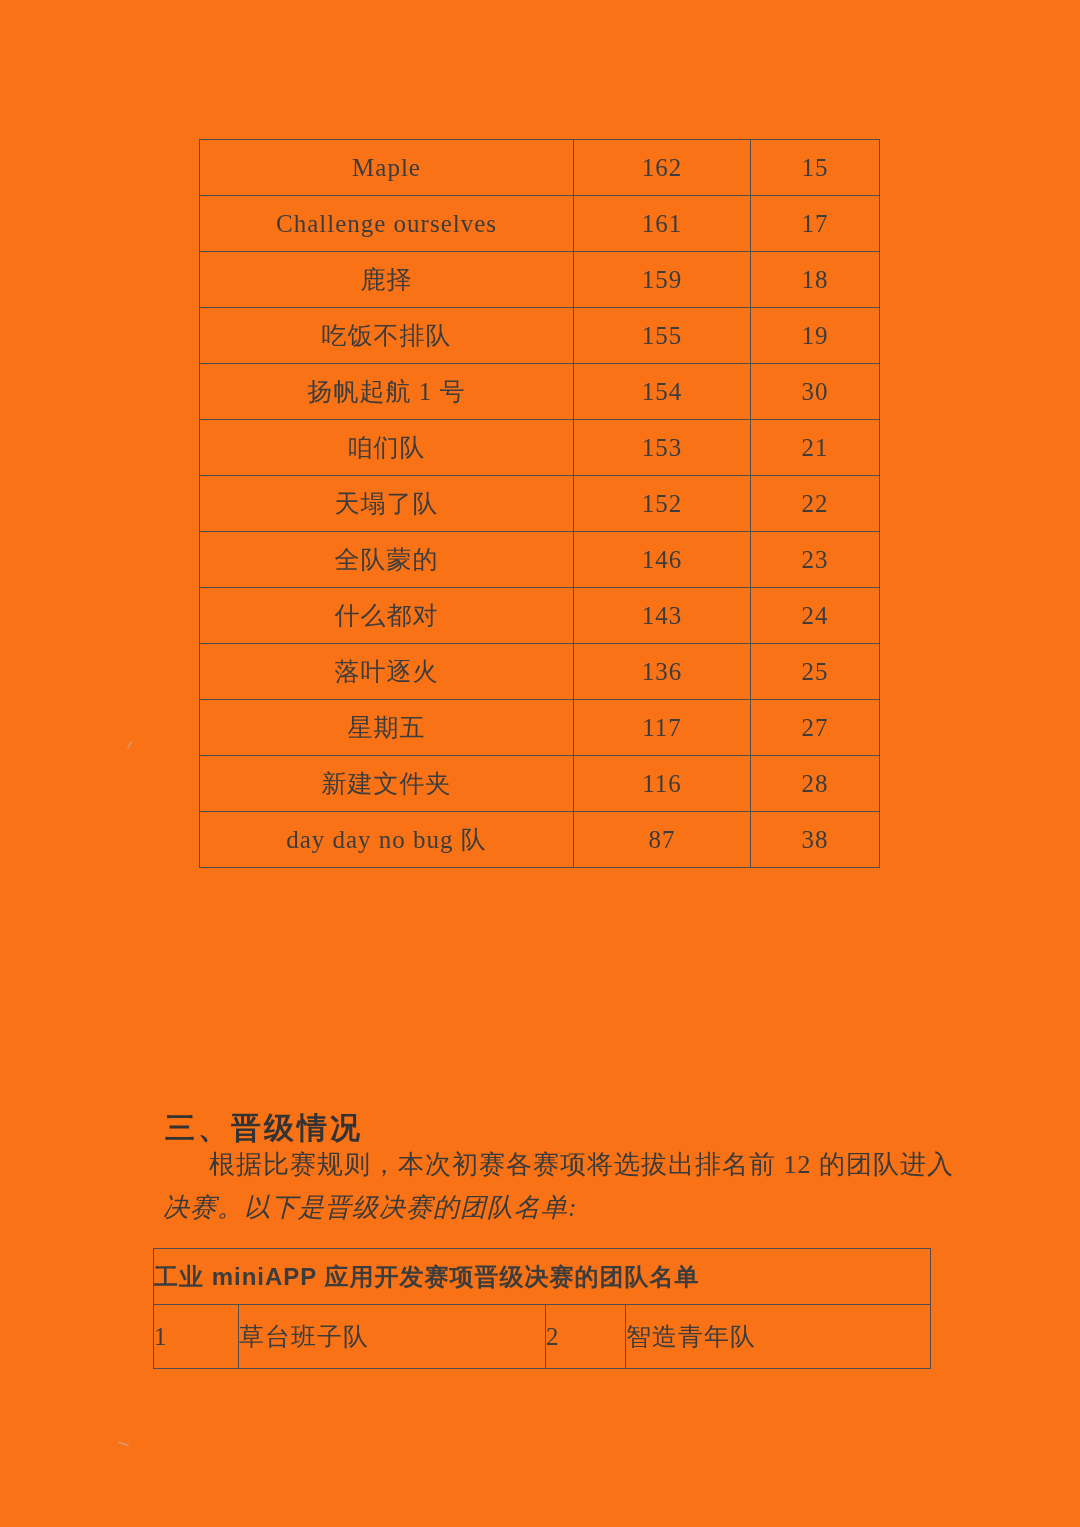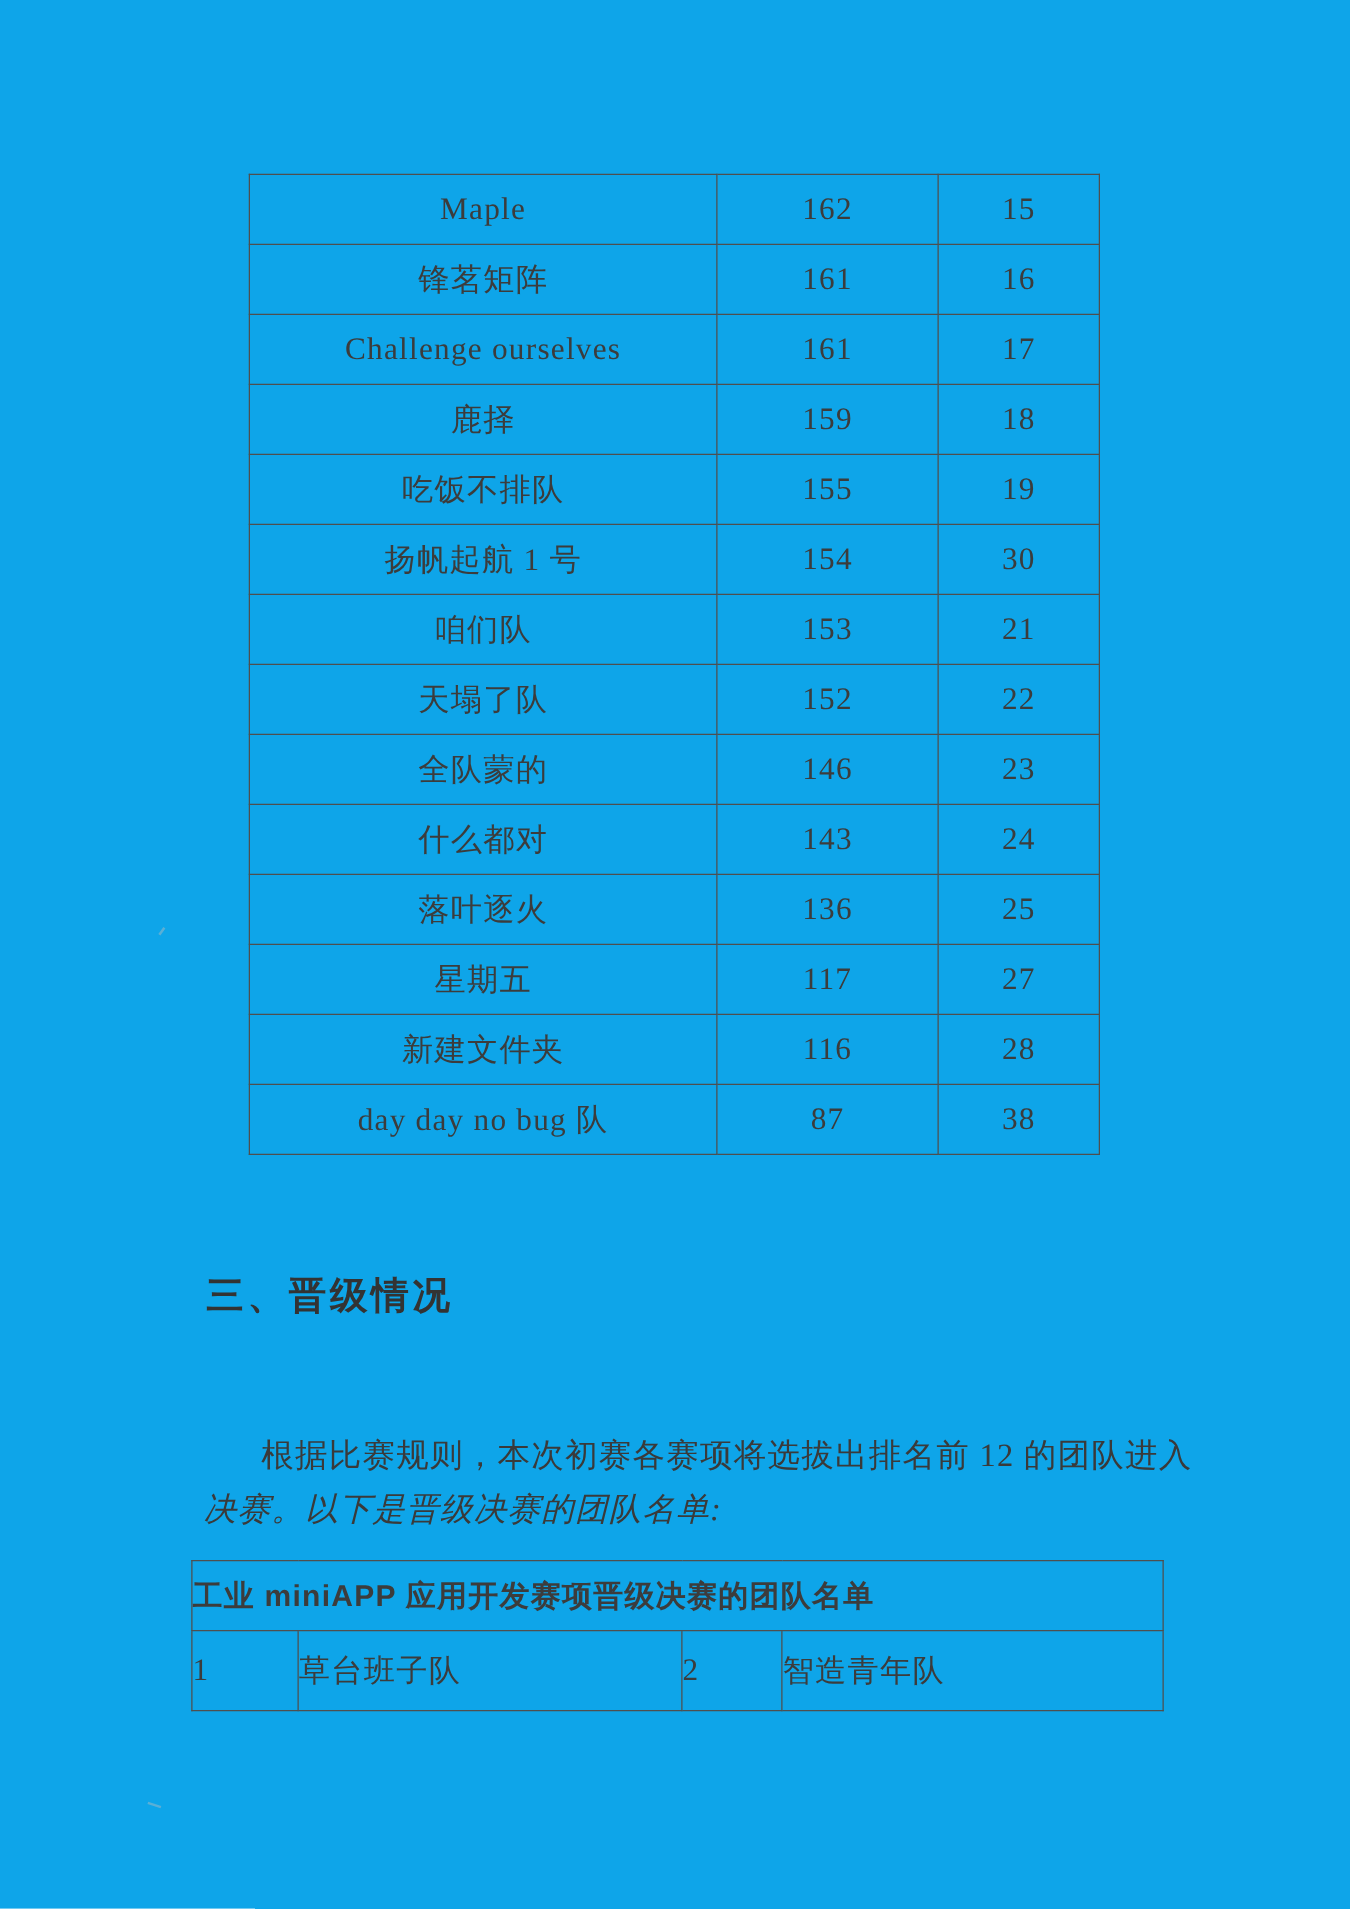--- a/index.html
+++ b/index.html
@@ -4,21 +4,21 @@
 <style>
   * { margin: 0; padding: 0; box-sizing: border-box; }
   html, body {
     width: 1080px; height: 1527px;
     background: #ffffff;
     font-family: "Liberation Serif", "DejaVu Serif", serif;
   }
   .page {
     position: relative;
     width: 1080px; height: 1527px;
-    background: #0ea5e9;
+    background: #f97316;
     overflow: hidden;
     color: #3c3c3c;
   }
 
   
   table.score-table {
     position: absolute;
     left: 199px; top: 139px;
     width: 680px;
     border-collapse: collapse;
@@ -33,21 +33,21 @@
     letter-spacing: 1px;
     color: #3c3c3c;
     overflow: hidden;
     white-space: nowrap;
   }
   table.score-table { border: 1.5px solid #474747; }
 
   
   .section-heading {
     position: absolute;
-    left: 165px; top: 1016px;
+    left: 165px; top: 1108px;
     font-family: Liberation Sans, sans-serif;
     font-weight: bold;
     font-size: 30px;
     letter-spacing: 3px;
     color: #333333;
   }
 
   
   .para-line {
     position: absolute;
@@ -111,25 +111,20 @@
         <col style="width:177px">
         <col style="width:129px">
       </colgroup>
     <tbody>
       <tr>
         <td>Maple</td>
         <td>162</td>
         <td>15</td>
       </tr>
       <tr>
-        <td>锋茗矩阵</td>
-        <td>161</td>
-        <td>16</td>
-      </tr>
-      <tr>
         <td>Challenge ourselves</td>
         <td>161</td>
         <td>17</td>
       </tr>
       <tr>
         <td>鹿择</td>
         <td>159</td>
         <td>18</td>
       </tr>
       <tr>

